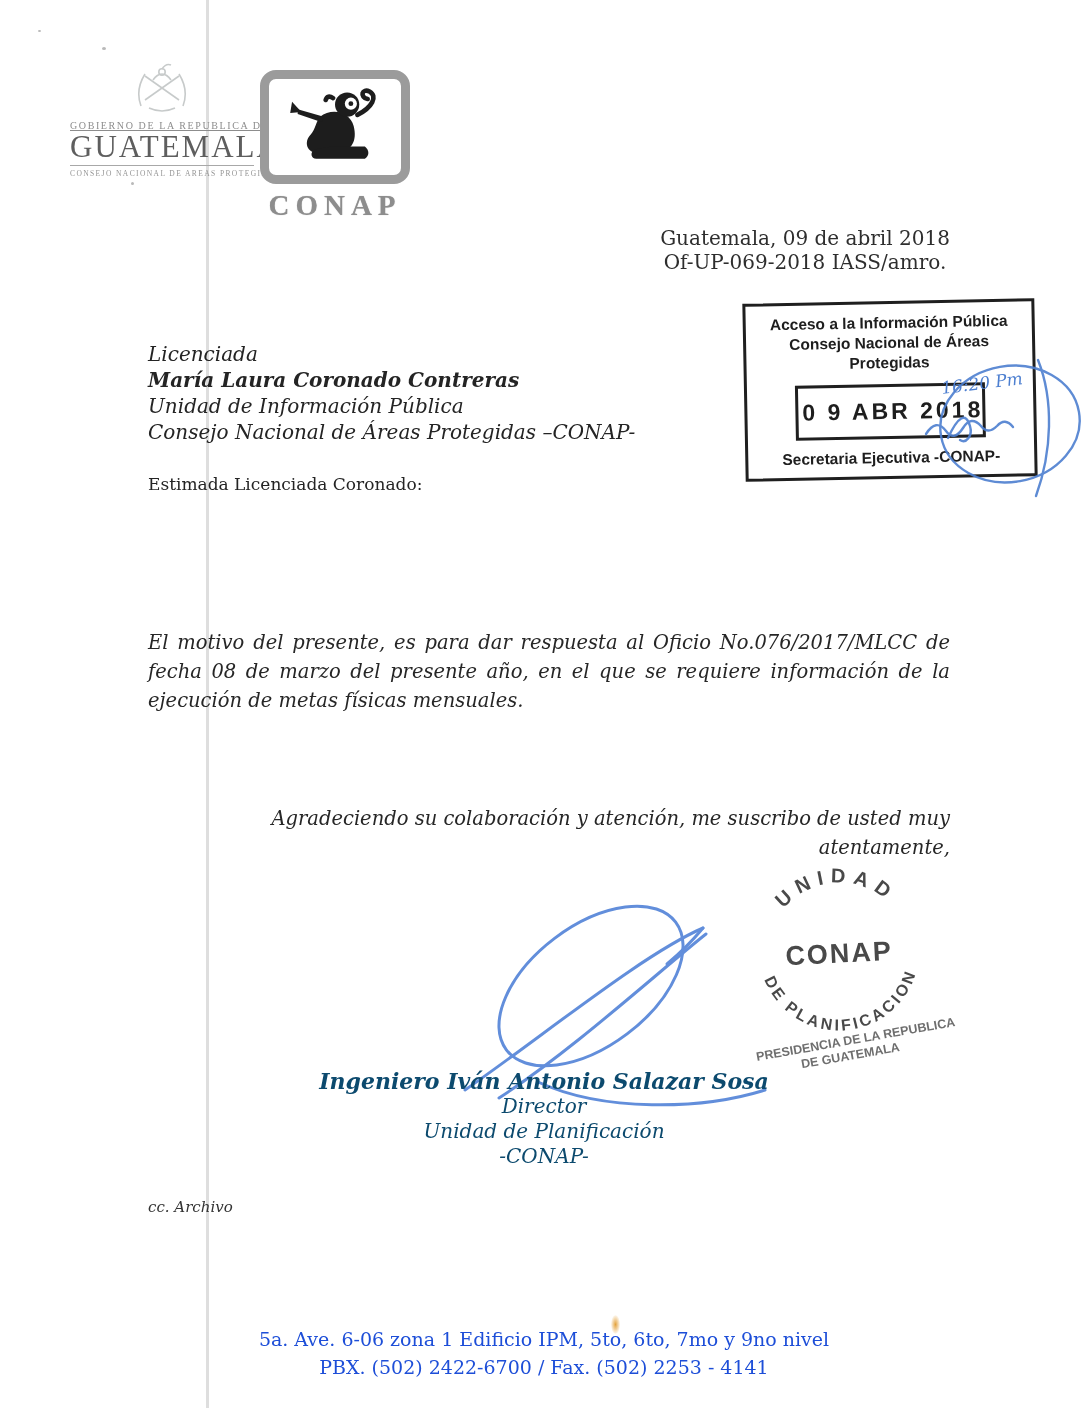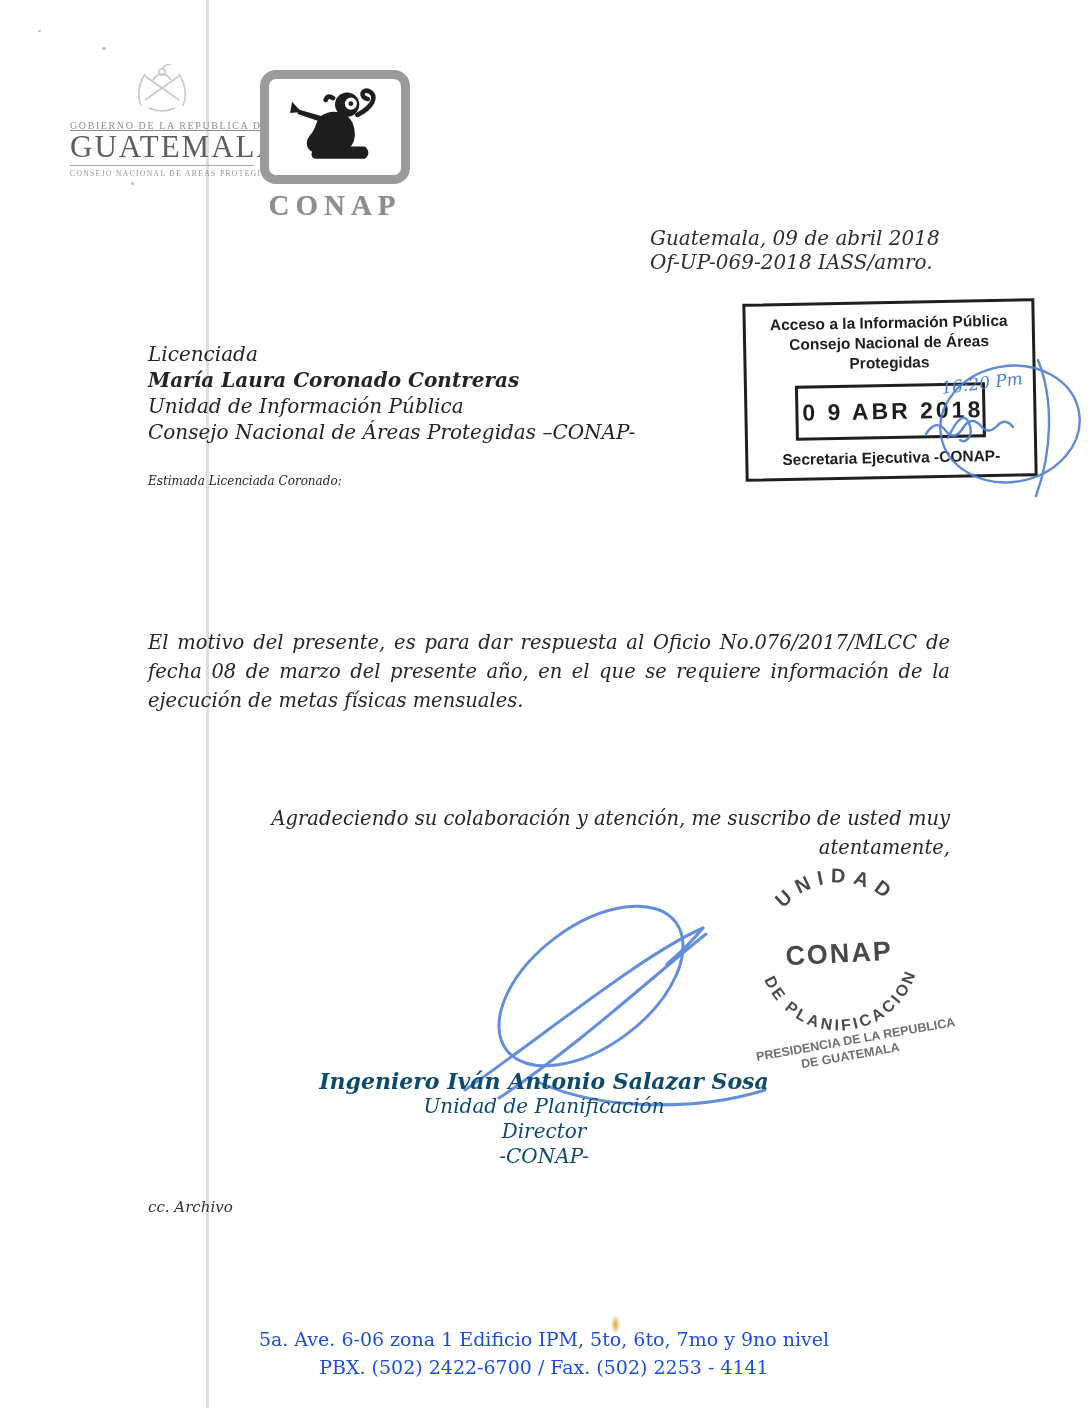--- a/index.html
+++ b/index.html
@@ -17,38 +17,38 @@
         color:#5e5e5e;line-height:1.02;white-space:nowrap;}
   .govlogo .tinybot{font-family:"Liberation Serif",serif;font-size:7.5px;letter-spacing:1.4px;
         color:#949494;border-top:1px solid #a8a8a8;padding-top:3px;margin-top:2px;white-space:nowrap;}
   .conaplogo{position:absolute;left:250px;top:70px;width:170px;text-align:center;}
   .conaplogo .frame{width:132px;height:96px;margin:0 auto;border:9px solid #9b9b9b;
         border-radius:16px;display:flex;align-items:center;justify-content:center;background:#fff;}
   .conaplogo .label{font-family:"Liberation Serif",serif;font-weight:bold;font-size:29px;
         color:#8d8d8d;letter-spacing:6px;margin-top:5px;text-shadow:0 0 1px #bbb;}
 
   
-  .dateline{position:absolute;left:650px;top:226px;width:310px;text-align:left;
-        font-style:italic;font-size:20px;line-height:24px;color:#2e2e2e;}
+  .dateline{position:absolute;left:650px;top:226px;width:310px;text-align:center;
+        font-size:20px;line-height:24px;color:#2e2e2e;}
 
   
   .stamp{position:absolute;left:744px;top:301px;width:278px;border:3px solid #1f1f1f;
         transform:rotate(-1.1deg);padding:9px 4px 5px;text-align:center;
         font-family:"Liberation Sans",sans-serif;color:#1e1e1e;}
   .stamp .l1,.stamp .l2{font-size:15.5px;font-weight:600;line-height:20px;}
   .stamp .datebox{width:176px;margin:11px auto 10px;border:3px solid #1f1f1f;
         padding:11px 4px;font-size:23px;font-weight:bold;letter-spacing:3px;white-space:nowrap;}
   .stamp .office{font-size:15.5px;font-weight:600;margin:2px 0 4px;}
   .pen-anno{position:absolute;left:918px;top:352px;}
 
   
   .recipient{position:absolute;left:148px;top:341px;font-style:italic;font-size:20px;
         line-height:26px;color:#242424;}
   .recipient .bold{font-weight:bold;}
-  .salutation{position:absolute;left:148px;top:474px;font-style:italic;font-size:12px;color:#242424;}
+  .salutation{position:absolute;left:148px;top:474px;font-size:17px;color:#242424;}
   .par{position:absolute;left:148px;width:802px;font-style:italic;font-size:19.5px;
         line-height:29px;text-align:justify;color:#262626;}
   .p1{top:538px;} .p2{top:628px;} .p3{top:716px;} .p4{top:804px;text-align:right;}
   .hl{font-weight:bold;text-decoration:underline;}
 
   
   .sig-scribble{position:absolute;left:443px;top:878px;}
   .roundstamp{position:absolute;left:733px;top:866px;transform:rotate(-3deg);opacity:.93;}
   .sigblock{position:absolute;left:288px;top:1024px;width:512px;text-align:center;
         font-style:italic;color:#0c4a6e;margin-top:44px;}
@@ -171,22 +171,22 @@
       <text x="107" y="96" font-size="27" letter-spacing="2" text-anchor="middle">CONAP</text>
       <g opacity=".8" transform="rotate(-7 117 182)">
         <text x="120" y="178" font-size="12.5" text-anchor="middle">PRESIDENCIA DE LA REPUBLICA</text>
         <text x="112" y="193" font-size="12.5" text-anchor="middle">DE GUATEMALA</text>
       </g>
     </g>
   </svg>
 
   <div class="sigblock">
     <div class="name">Ingeniero Iván Antonio Salazar Sosa</div>
+    <div class="line">Director</div>
     <div class="line">Unidad de Planificación</div>
-    <div class="line">Director</div>
     <div class="line">-CONAP-</div>
   </div>
 
   <div class="cc">cc. Archivo</div>
 
   <div class="smudge"></div>
 
   <div class="footer">
     <div>5a. Ave. 6-06 zona 1 Edificio  IPM, 5to, 6to, 7mo y 9no  nivel</div>
     <div>PBX. (502) 2422-6700 / Fax. (502) 2253 - 4141</div>

